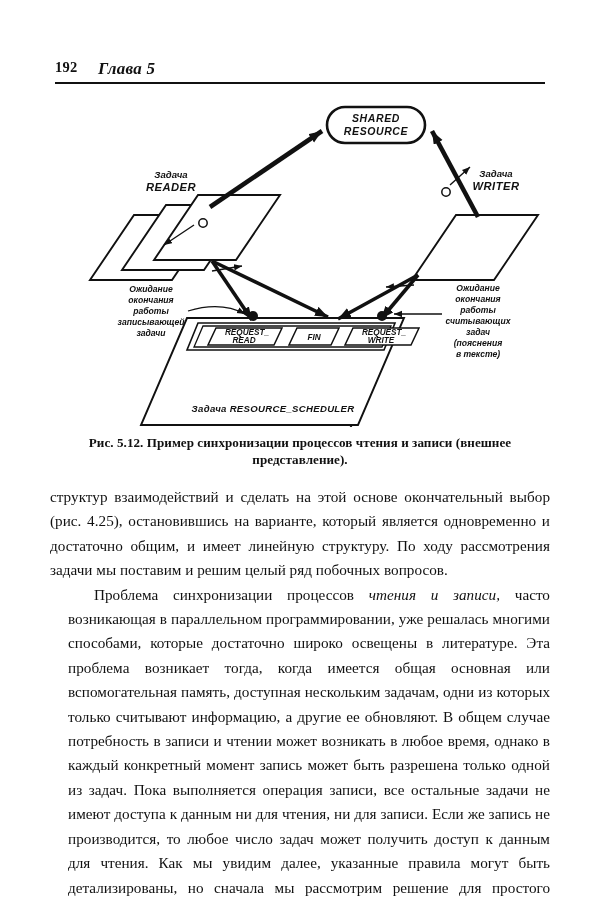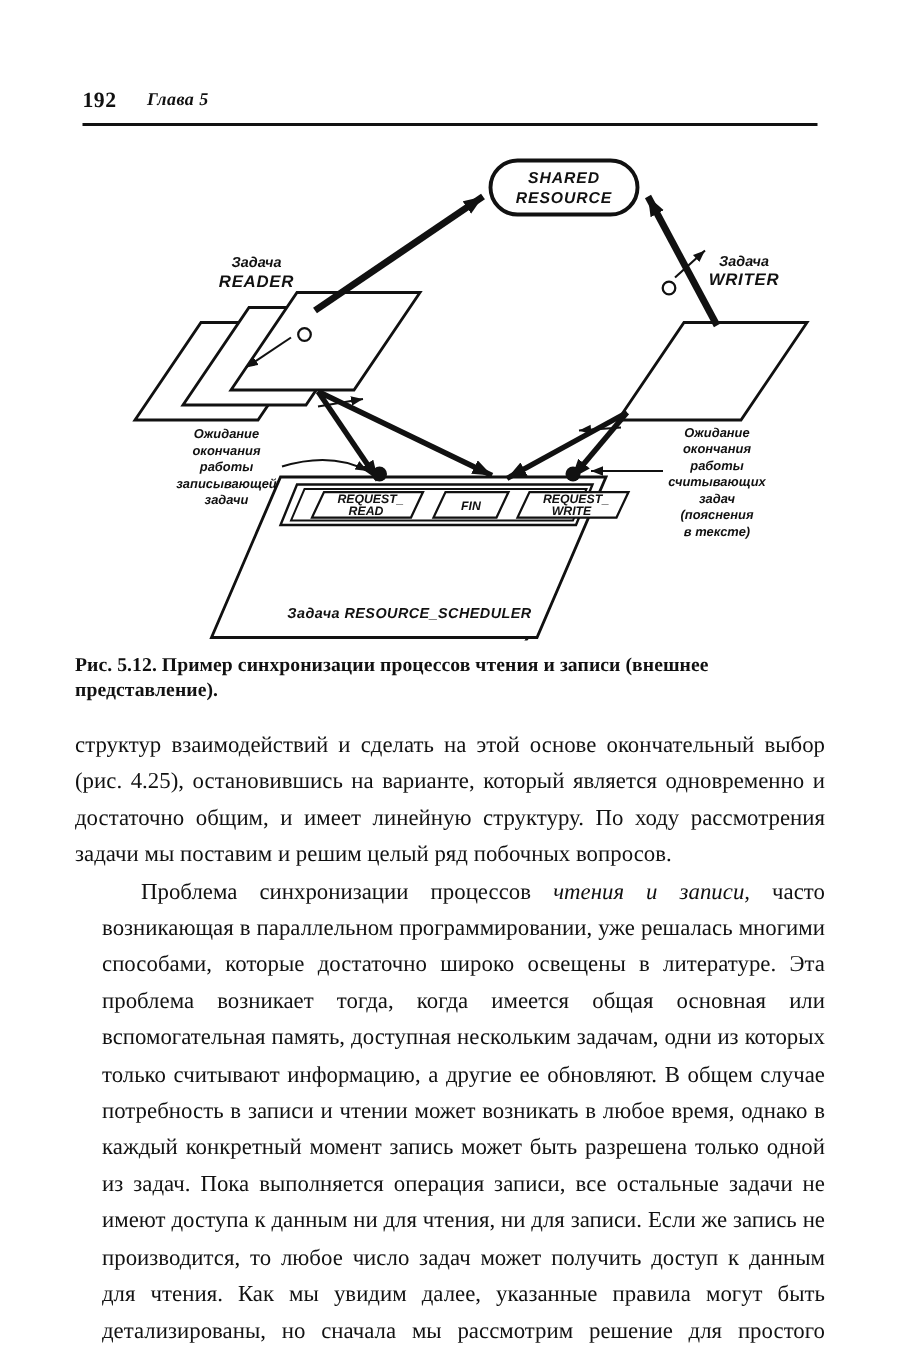--- a/index.html
+++ b/index.html
@@ -33,21 +33,21 @@
   .runhead .pageno {
     position: absolute;
     left: 0; top: 0;
     font-size: 14.5px;
     font-weight: bold;
     letter-spacing: .3px;
   }
   .runhead .chaptitle {
     position: absolute;
     left: 43px; top: 0;
-    font-size: 12px;
+    font-size: 17px;
     font-weight: bold;
     font-style: italic;
     letter-spacing: .3px;
   }
   .runhead .rule {
     position: absolute;
     left: 0;
     top: 23px;
     width: 490px;
     height: 2px;
@@ -67,21 +67,21 @@
 
   
   .caption {
     position: absolute;
     left: 50px;
     top: 418px;
     width: 500px;
     font-size: 13.1px;
     font-weight: bold;
     line-height: 16.5px;
-    text-align: left;
+    text-align: center;
     letter-spacing: .05px;
   }
 
   
   .body {
     position: absolute;
     left: 50px;
     top: 468px;
     width: 500px;
   }

